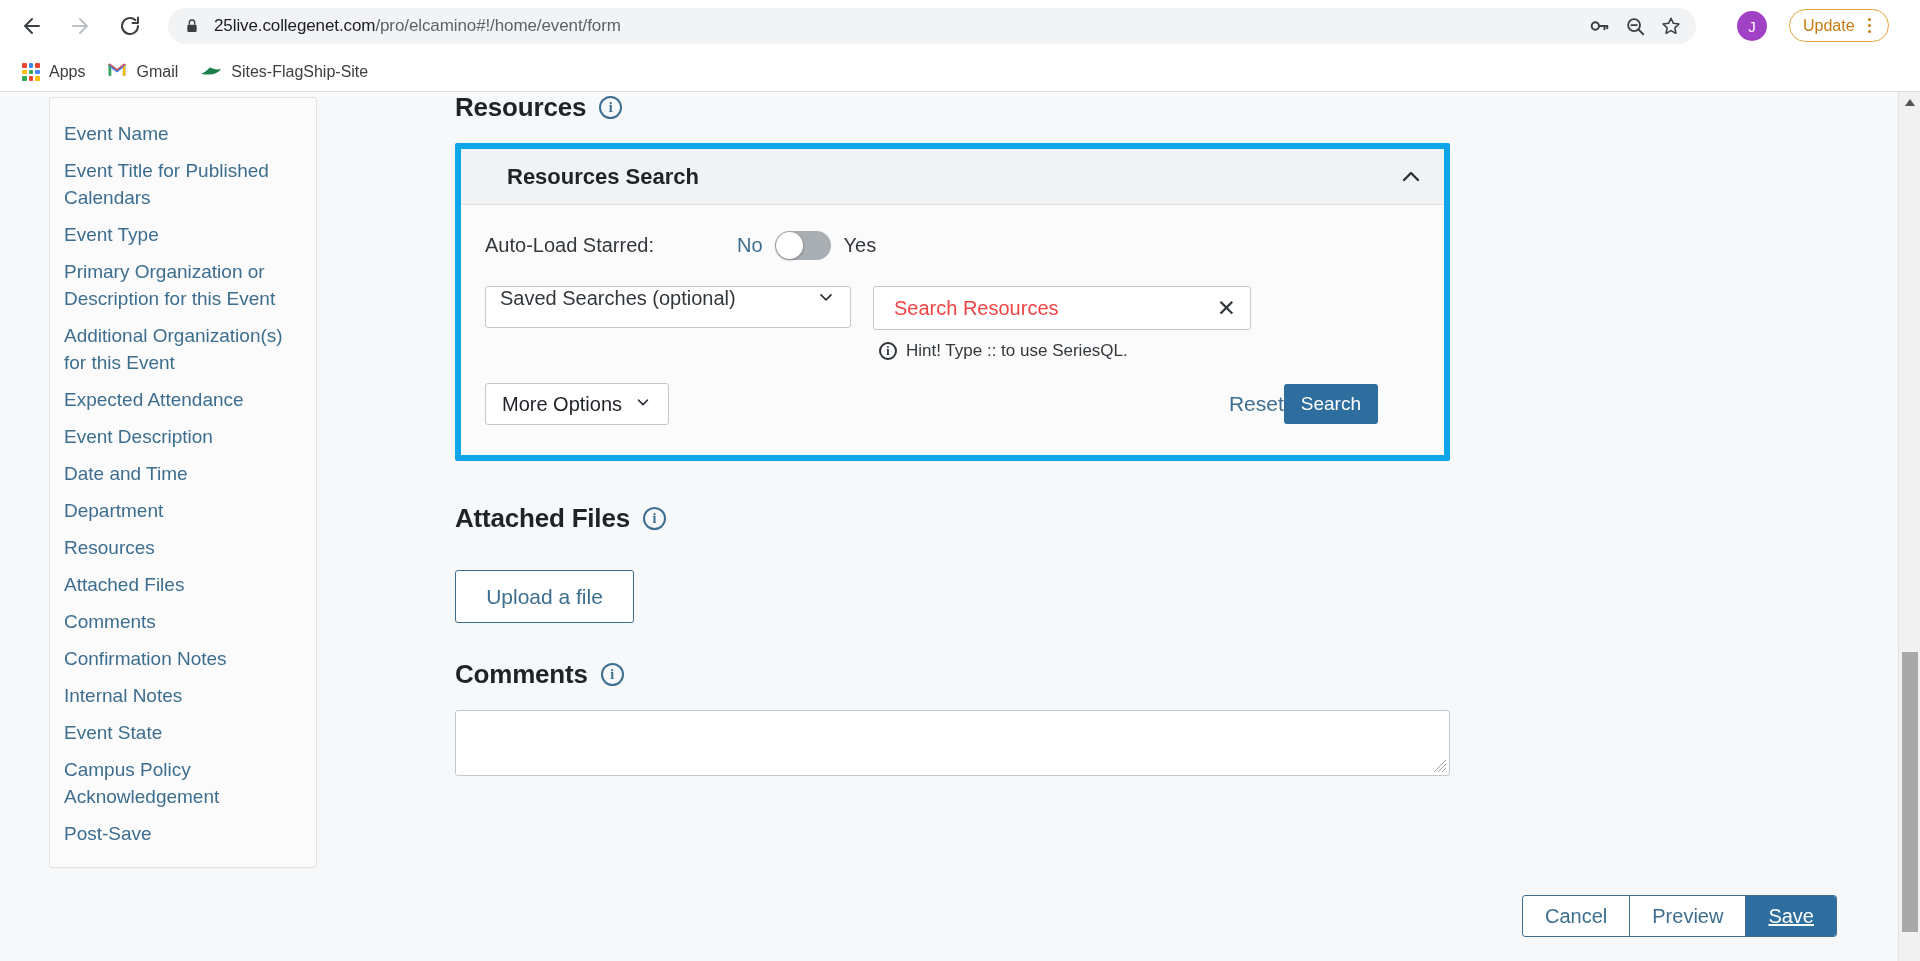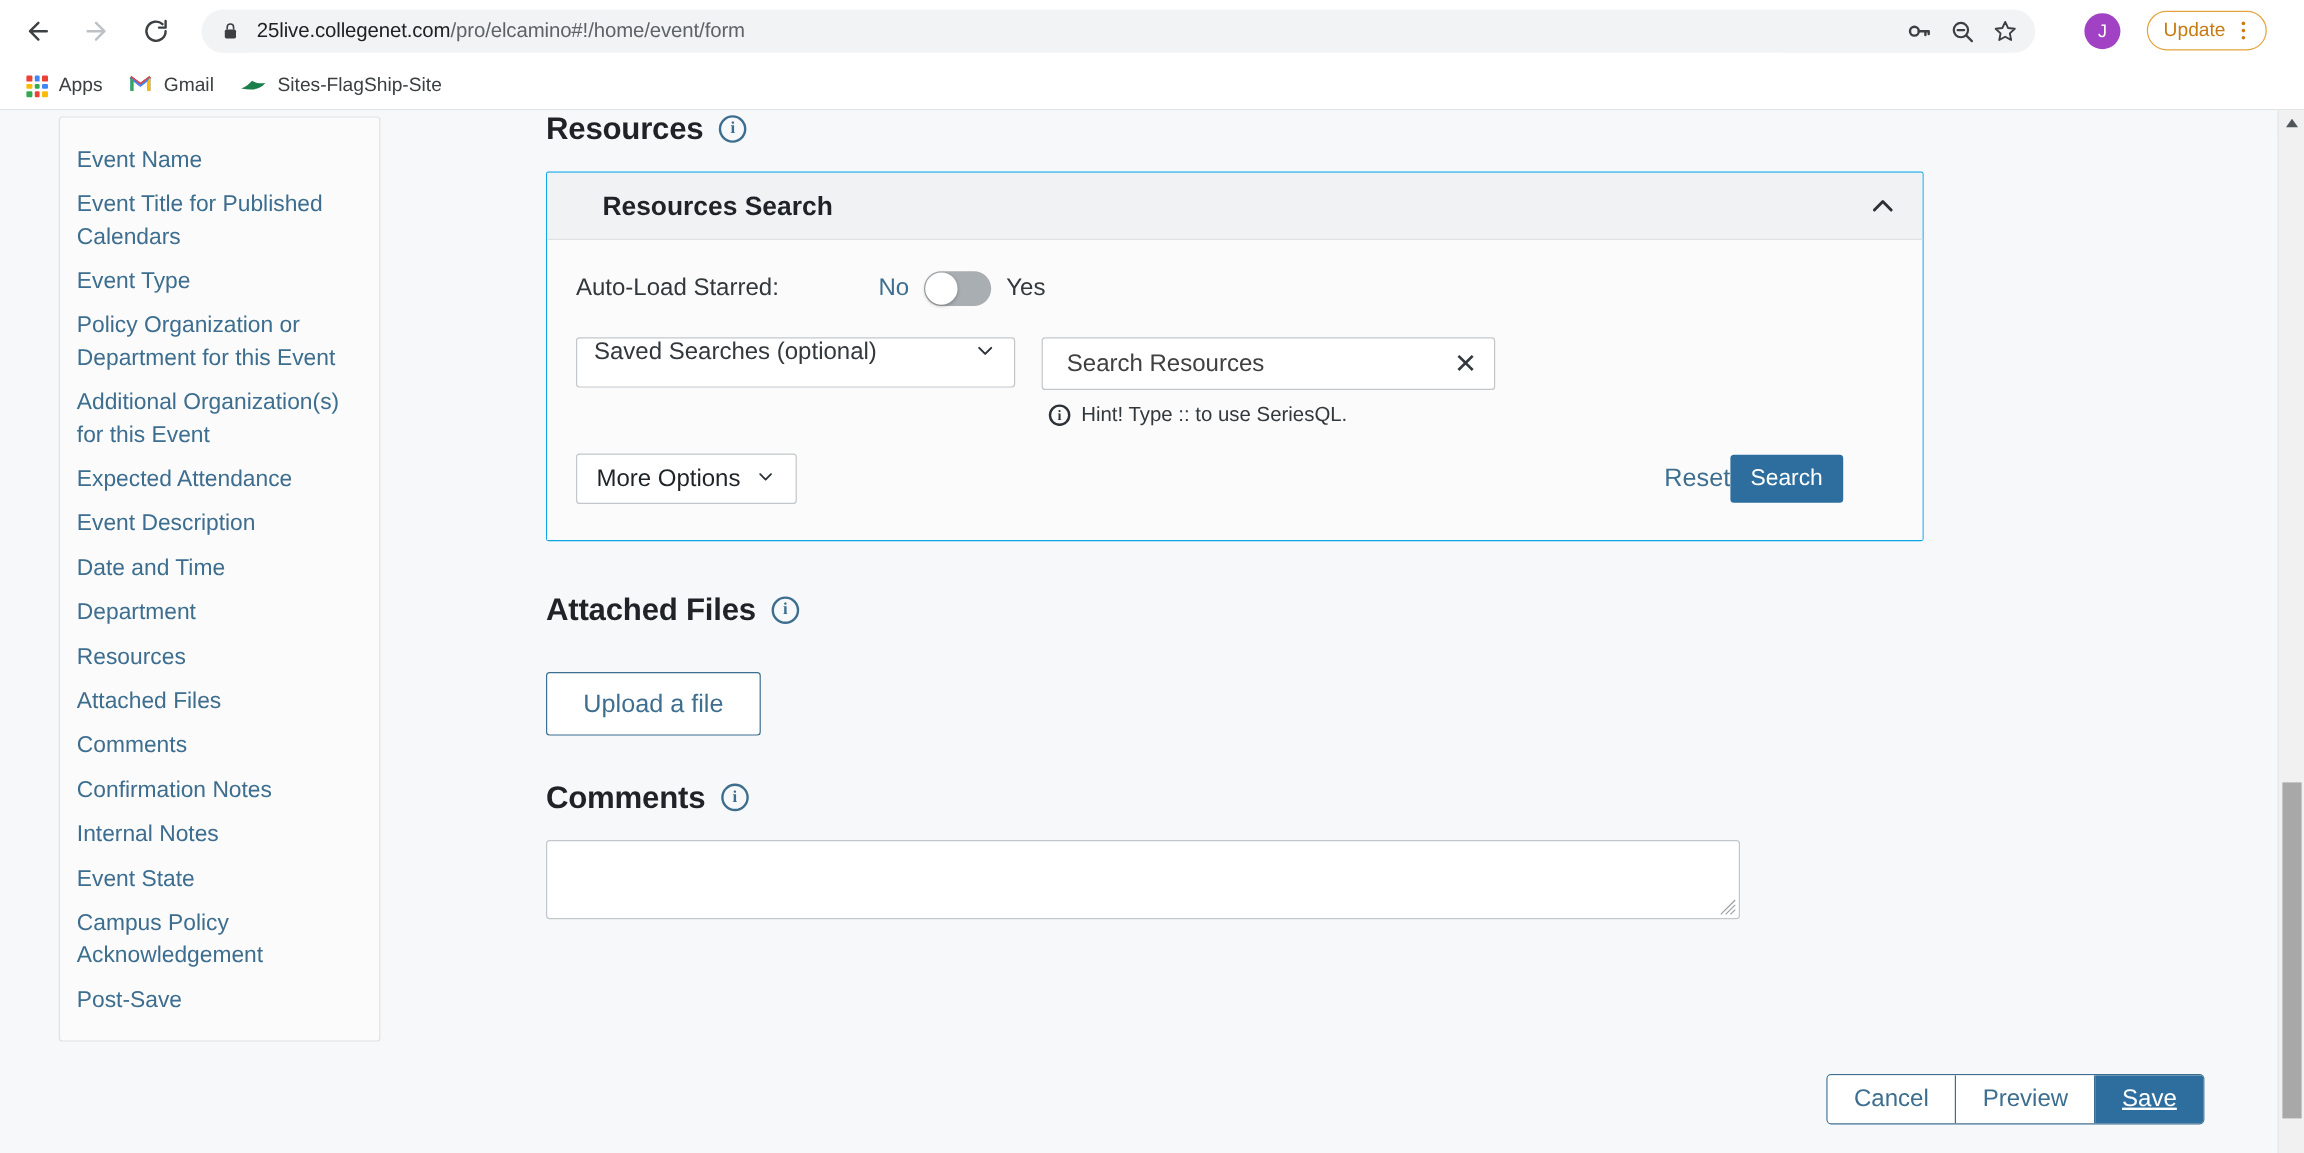--- a/index.html
+++ b/index.html
@@ -167,24 +167,24 @@
     border: 2px solid #3d6e8f;
     color: #3d6e8f;
     font-size: 14px;
     font-weight: 700;
     display: flex; align-items: center; justify-content: center;
     font-family: "Liberation Serif", serif;
   }
 
   
   .panel {
-    border: 1px solid #0ea5e9;
+    border: 6px solid #0ea5e9;
     background: #ffffff;
     border-radius: 2px;
-    width: 1148px;
+    width: 995px;
   }
   .panel-header {
     height: 56px;
     background: #f1f2f3;
     border-bottom: 1px solid #dfe1e3;
     display: flex; align-items: center;
     padding: 0 20px 0 46px;
     justify-content: space-between;
   }
   .panel-header-title {
@@ -249,21 +249,21 @@
   .search-field-wrap { width: 378px; }
   .search-box {
     width: 378px; height: 44px;
     border: 1px solid #c3c7cb;
     border-radius: 3px;
     background: #ffffff;
     display: flex; align-items: center;
     padding: 0 14px 0 20px;
     justify-content: space-between;
   }
-  .search-placeholder { font-size: 20px; color: #404040; }
+  .search-placeholder { font-size: 20px; color: #ef4444; }
   .clear-x {
     font-size: 23px; color: #33383d;
     line-height: 1;
     font-family: "Liberation Sans", sans-serif;
   }
   .hint-row {
     display: flex; align-items: center;
     gap: 9px; margin-top: 11px; padding-left: 6px;
   }
   .hint-icon {
@@ -491,21 +491,21 @@
 
   <div class="chrome-sep"></div>
 </div>
 
 <div class="page">
 
   <nav class="sidebar">
     <a class="side-link" href="#">Event Name</a>
     <a class="side-link" href="#">Event Title for Published Calendars</a>
     <a class="side-link" href="#">Event Type</a>
-    <a class="side-link" href="#">Policy Organization or Department for this Event</a>
+    <a class="side-link" href="#">Primary Organization or Description for this Event</a>
     <a class="side-link" href="#">Additional Organization(s) for this Event</a>
     <a class="side-link" href="#">Expected Attendance</a>
     <a class="side-link" href="#">Event Description</a>
     <a class="side-link" href="#">Date and Time</a>
     <a class="side-link" href="#">Department</a>
     <a class="side-link" href="#">Resources</a>
     <a class="side-link" href="#">Attached Files</a>
     <a class="side-link" href="#">Comments</a>
     <a class="side-link" href="#">Confirmation Notes</a>
     <a class="side-link" href="#">Internal Notes</a>

